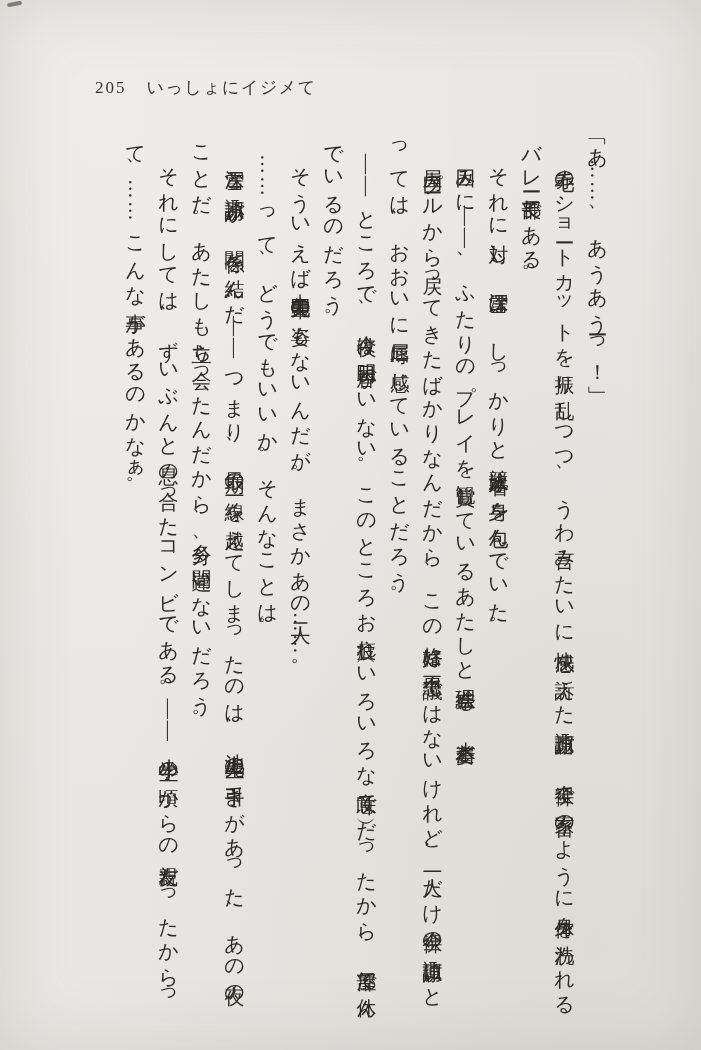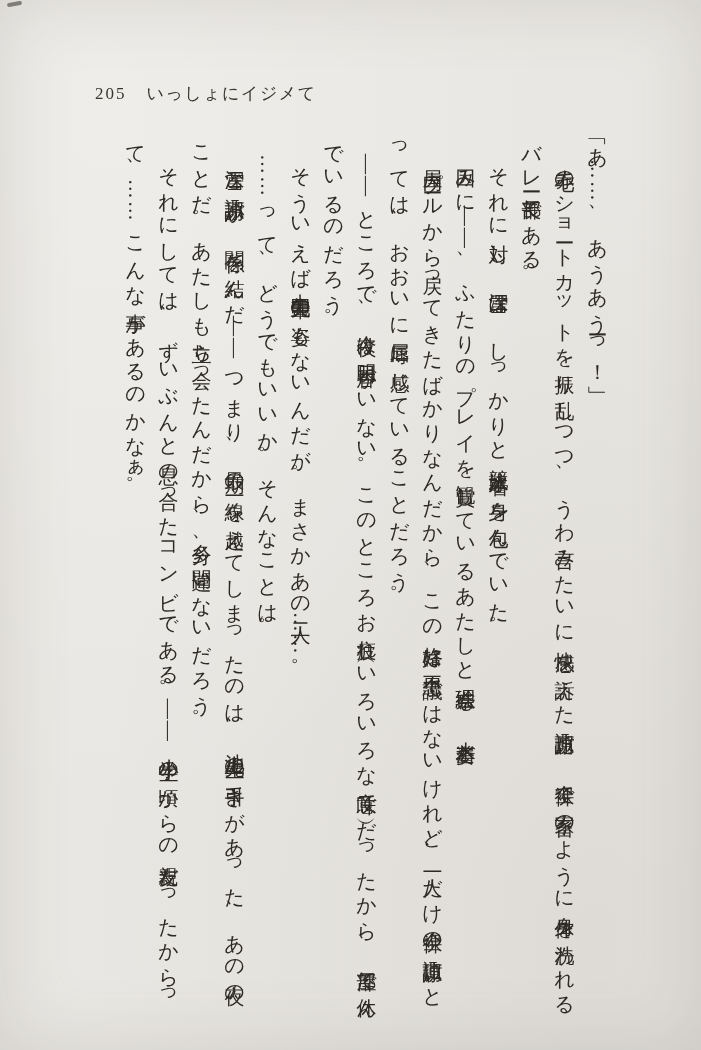--- a/index.html
+++ b/index.html
@@ -26,21 +26,21 @@
     left: 7px;
     width: 15px;
     height: 4px;
     background: #4d4944;
     border-radius: 2px;
     transform: rotate(-10deg);
     opacity: 0.65;
   }
   .running-header {
     position: absolute;
-    top: 82px;
+    top: 76px;
     left: 95px;
     font-size: 17px;
     color: #39362f;
     letter-spacing: 1.5px;
     white-space: nowrap;
   }
   .running-header .page-number {
     margin-right: 20px;
     letter-spacing: 2px;
   }

